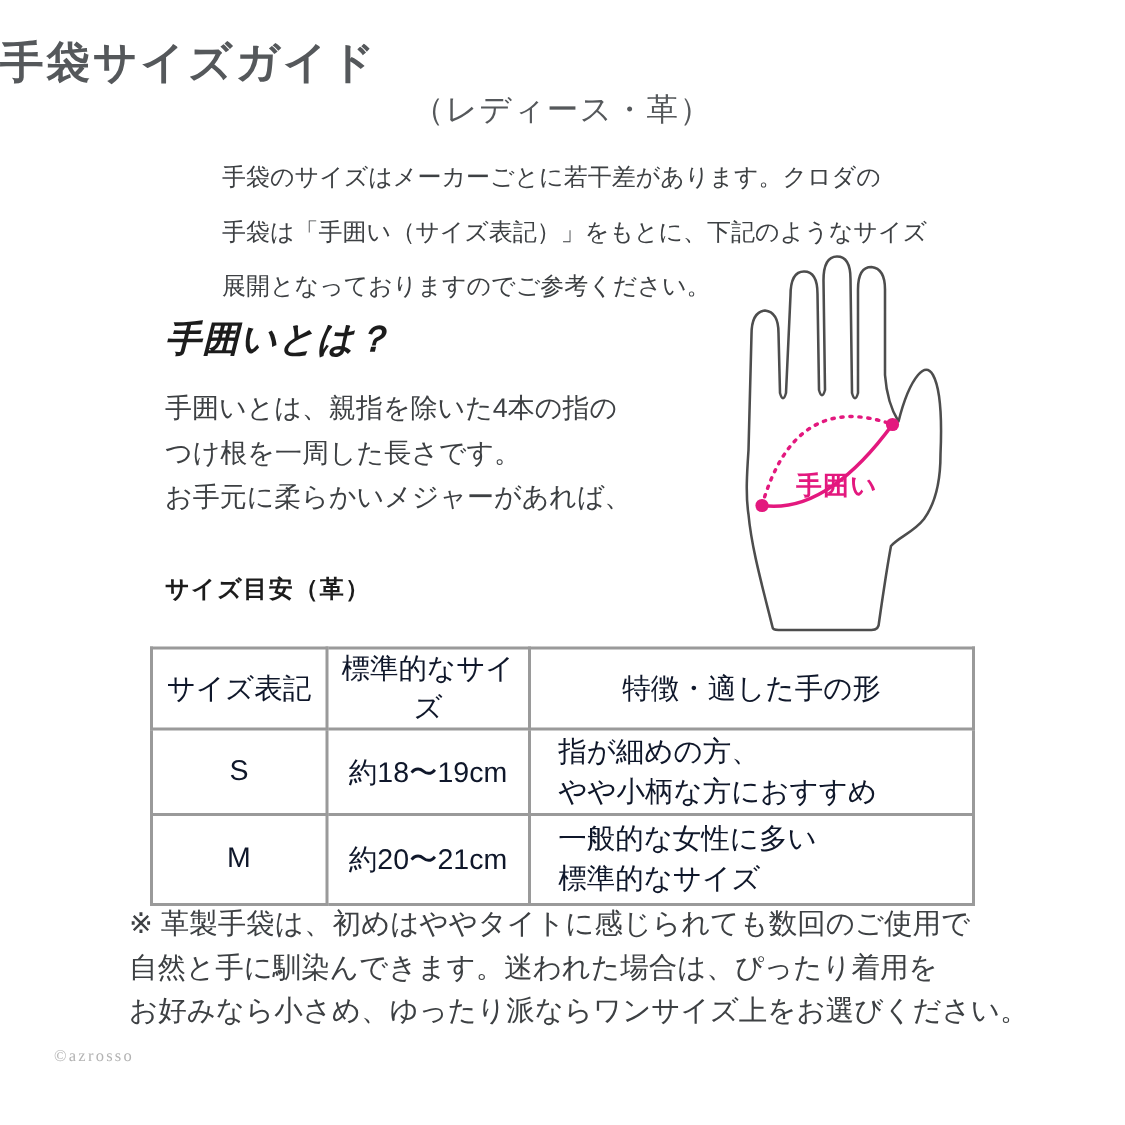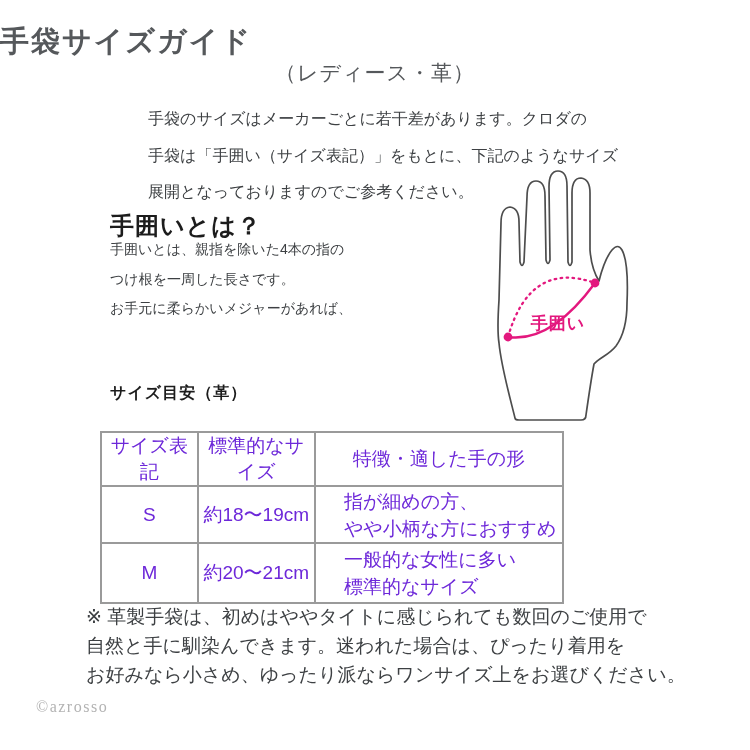--- a/index.html
+++ b/index.html
@@ -33,24 +33,25 @@
     color:var(--title);
   }
   .intro{
     position:absolute;top:101px;left:108px;width:560px;
     font-size:16px;line-height:36.5px;margin-left:40px;
   }
   .about-heading{
     position:absolute;top:210px;left:110px;
     font-size:24px;font-weight:bold;letter-spacing:1px;
     color:var(--heading);
+    font-style:italic;
   }
   .about-body{
-    position:absolute;top:235px;left:110px;width:370px;
-    font-size:14px;line-height:29.5px;
+    position:absolute;top:258px;left:110px;width:370px;
+    font-size:18px;line-height:29.5px;
   }
   .hand-svg{
     position:absolute;top:165px;left:488px;
     width:148px;height:262px;
   }
   .hand-outline{fill:#ffffff;stroke:var(--outline);stroke-width:1.7;stroke-linejoin:round;}
   .measure-dotted{fill:none;stroke:var(--accent);stroke-width:2.3;stroke-dasharray:1.5 4.5;stroke-linecap:round;}
   .measure-solid{fill:none;stroke:var(--accent);stroke-width:2.4;stroke-linecap:round;}
   .measure-dot{fill:var(--accent);stroke:none;}
   .measure-label{
@@ -58,48 +59,48 @@
     font-family:"Liberation Sans","DejaVu Sans",sans-serif;
     font-size:17px;font-weight:bold;letter-spacing:1px;
   }
   .sizes-heading{
     position:absolute;top:383px;left:110px;
     font-size:16px;font-weight:bold;letter-spacing:1px;
     color:var(--heading);
   }
   .size-table{
     position:absolute;top:431px;left:100px;
-    width:464px;
+    width:550px;
     border-collapse:collapse;
-    font-size:19px;color:#6d28d9;
+    font-size:19px;color:#0f172a;
   }
   .size-table th,.size-table td{
     border:2px solid var(--border);
     font-weight:normal;
     text-align:center;
     vertical-align:middle;
     padding:0;
   }
   .size-table thead th{height:36px;}
   .size-table tbody tr:nth-child(1) td{height:57px;}
   .size-table tbody tr:nth-child(2) td{height:60px;}
   .col-size{width:117px;}
   .col-range{width:136px;}
   .col-desc{width:297px;}
   .size-table td.desc{
-    text-align:left;padding-left:28px;line-height:27px;
+    text-align:left;padding-left:18px;line-height:27px;
   }
   .note{
     position:absolute;top:602px;left:86px;width:610px;
     font-size:19px;line-height:29px;
   }
   .watermark{
     position:absolute;top:698px;left:36px;
     font-family:"Liberation Serif","DejaVu Serif",serif;
-    font-size:16px;letter-spacing:1.5px;
+    font-size:11px;letter-spacing:1.5px;
     color:var(--watermark);
   }
 </style>
 </head>
 <body>
 
 <div class="page">
 
   <div class="title">手袋サイズガイド</div>
   <div class="subtitle">（レディース・革）</div>

